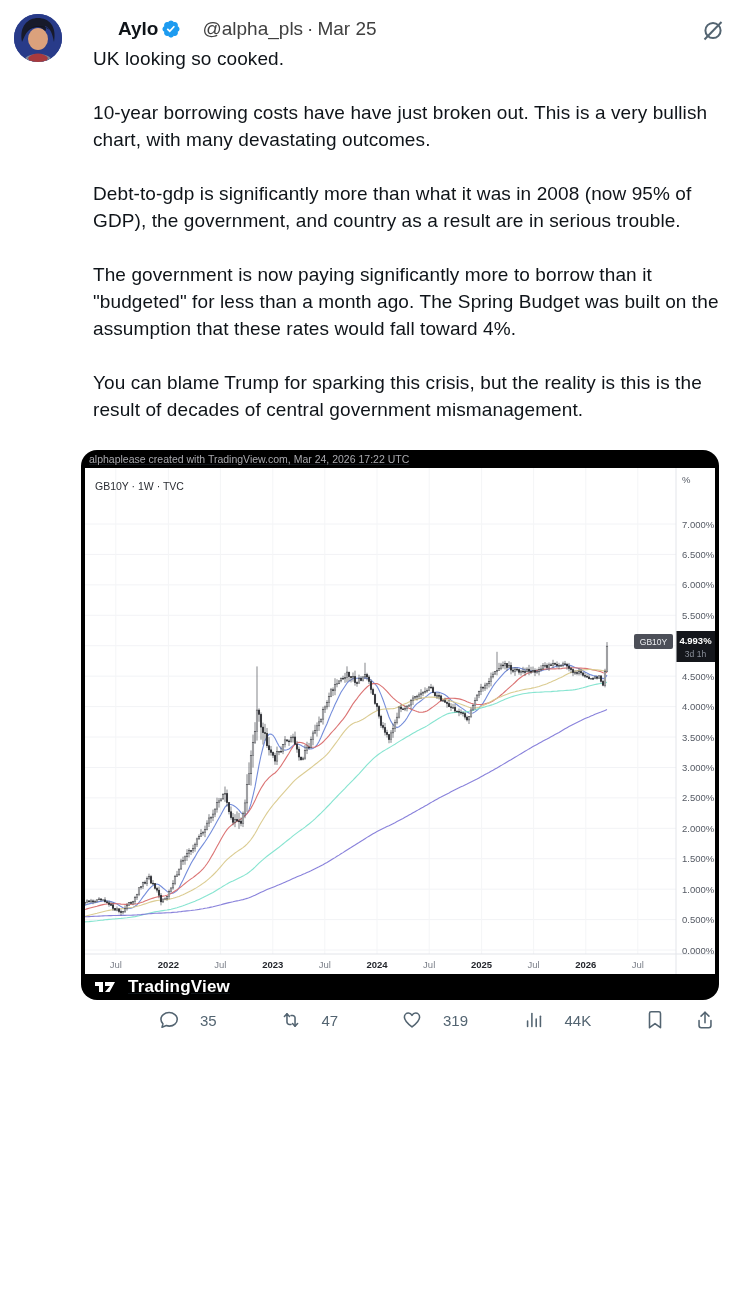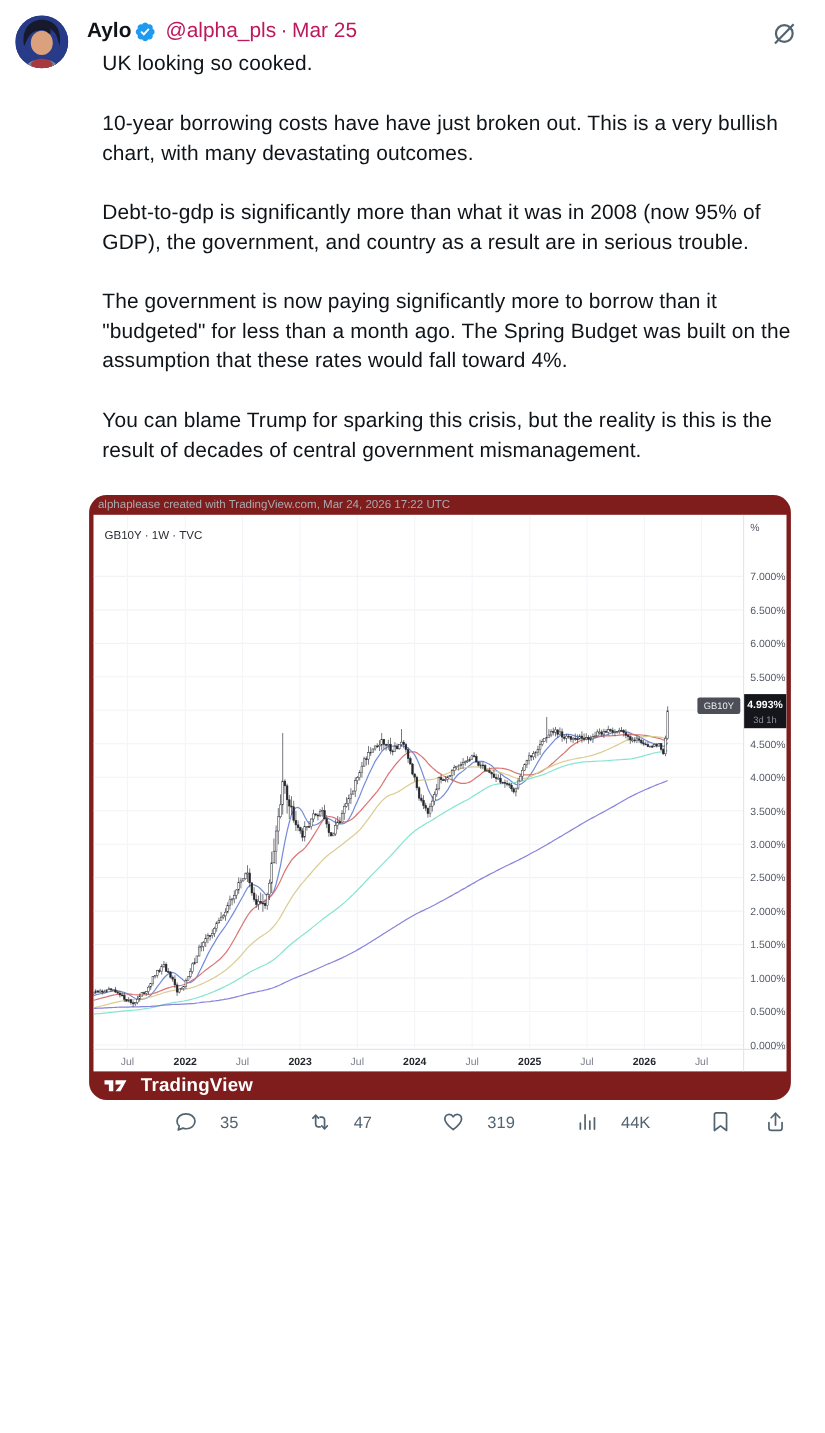--- a/index.html
+++ b/index.html
@@ -8,30 +8,30 @@
     width:750px; height:1303px; background:#ffffff; overflow:hidden;
     font-family:"Liberation Sans", sans-serif; color:#0f1419; position:relative;
   }
   .tweet { position:relative; padding:14px 16px 0 79px; }
   .avatar {
     position:absolute; left:14px; top:14px; width:48px; height:48px;
     border-radius:50%; overflow:hidden; background:#2b3f91; cursor:pointer;
   }
   .avatar svg { display:block; width:48px; height:48px; }
   .header-row { display:flex; align-items:center; font-size:19px; line-height:29px; padding-right:44px; white-space:nowrap; }
-  .name { font-weight:700; color:#0f1419; }
+  .name { font-weight:700; color:#0f1419;margin-left:39px; }
   .verified { width:20px; height:20px; margin-left:3px; flex:0 0 auto; }
-  .meta { color:#be185d; margin-left:8px; }
+  .meta { color:#404040; margin-left:21px; }
   .meta .sep { padding:0 4px; }
   .grok-btn { position:absolute; right:24px; top:18px; width:26px; height:26px; cursor:pointer; }
   .paras p { margin:0 0 27px 14px; font-size:19px; line-height:27px; letter-spacing:0.1px; }
   .paras p:first-child { margin-top:2px; }
 
   
-  .chart-card { width:638px; margin:17px 0 0 2px; background:#7f1d1d; border-radius:16px; overflow:hidden; }
+  .chart-card { width:638px; margin:17px 0 0 2px; background:#000000; border-radius:16px; overflow:hidden;text-decoration:underline; }
   .watermark { height:18px; line-height:18px; padding-left:8px; font-size:10.5px; color:#a9a9ae; }
   .chart-white { margin:0 4px; background:#ffffff; }
   .chart-white svg { display:block; }
   .tv-footer { height:26px; display:flex; align-items:center; padding-left:13px; }
   .tv-footer .brand { color:#ffffff; font-weight:700; font-size:17px; margin-left:8px; letter-spacing:0.2px; }
 
   .axlab { font-size:9.5px; fill:#555a64; }
   .axlab-x { font-size:9.5px; fill:#7c808a; }
   .axlab-year { font-size:9.5px; font-weight:700; fill:#23262c; }
   .badge-sym { font-size:8.5px; fill:#eceef1; }

